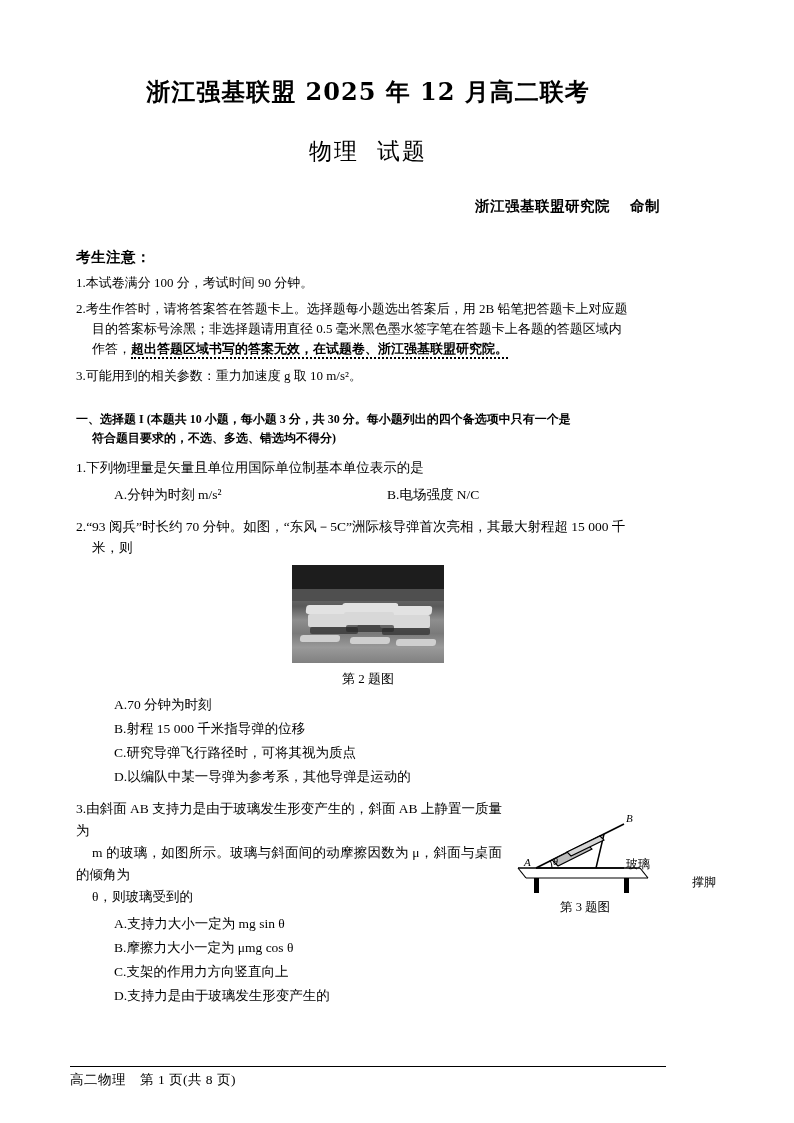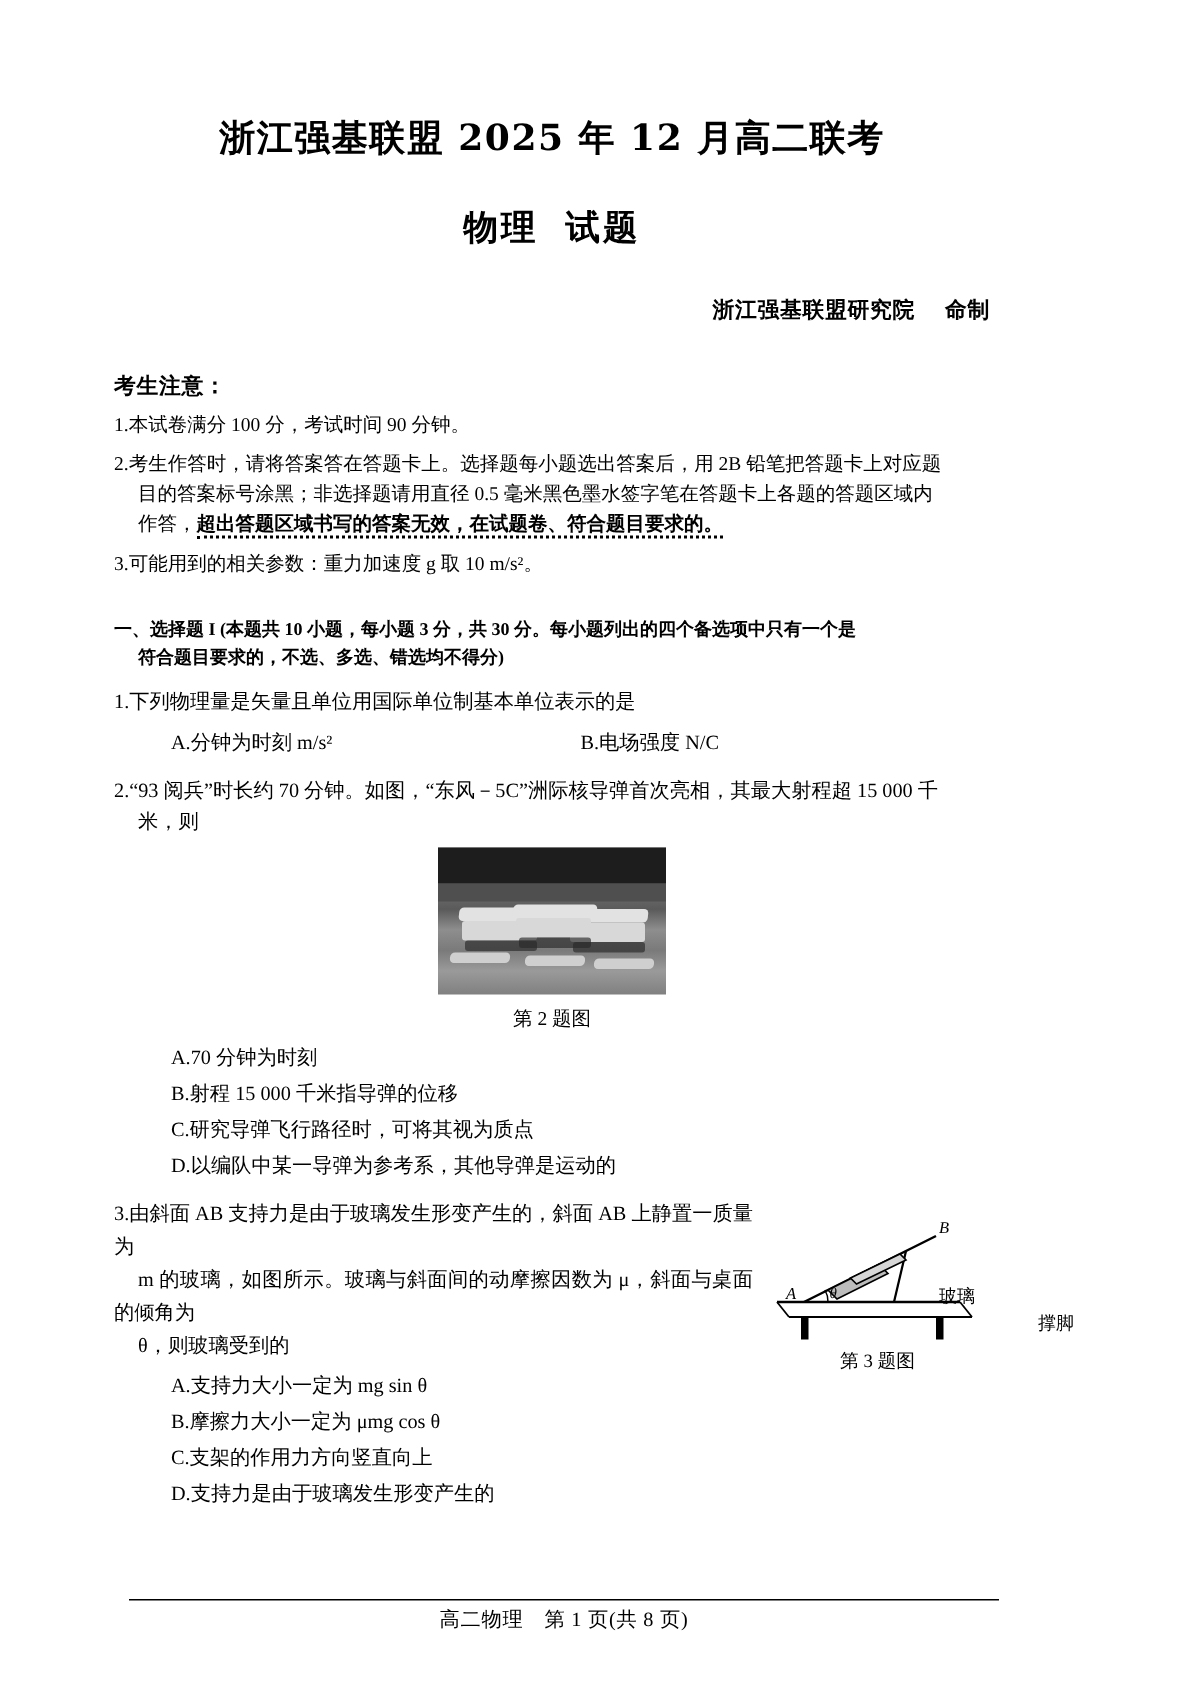--- a/index.html
+++ b/index.html
@@ -26,21 +26,21 @@
     text-align: center;
     font-size: 24px;
     font-weight: bold;
     letter-spacing: 1px;
     margin-top: 14px;
     font-family: "DejaVu Serif", "Liberation Serif", serif;
   }
   .doc-subtitle {
     text-align: center;
     font-size: 23px;
-    font-weight: bold;
+    font-weight: normal;
     margin-top: 28px;
     letter-spacing: 2px;
     font-family: "DejaVu Serif", "Liberation Serif", serif;
   }
   .doc-subtitle .gap {
     display: inline-block;
     width: 18px;
   }
   .doc-byline {
     text-align: right;
@@ -179,24 +179,23 @@
   .q3-cap {
     font-size: 12.5px;
     margin-top: 3px;
   }
   .q3-wrap {
     position: relative;
     padding-right: 158px;
   }
   .footer {
     position: absolute;
-    left: 16px;
+    left: 0;
     right: 0;
     bottom: 34px;
-    text-align: center;
     font-size: 13.5px;
     border-top: 1.2px solid #000;
     padding-top: 4px;
     margin: 0 70px;
     letter-spacing: 0.5px;
   }
 </style>
 </head>
 <body>
 
@@ -214,21 +213,21 @@
 
   <div class="notice-title">考生注意：</div>
 
   <div class="notice-item">
     <span>1.</span><span>本试卷满分 100 分，考试时间 90 分钟。</span>
   </div>
 
   <div class="notice-item">
     <span class="idt"><span>2.</span><span>考生作答时，请将答案答在答题卡上。选择题每小题选出答案后，用 2B 铅笔把答题卡上对应题</span></span>
     <span class="cont">目的答案标号涂黑；非选择题请用直径 0.5 毫米黑色墨水签字笔在答题卡上各题的答题区域内</span>
-    <span class="cont"><span>作答，</span><span class="bold dotted">超出答题区域书写的答案无效，在试题卷、符合题目要求的。</span></span>
+    <span class="cont"><span>作答，</span><span class="bold dotted">超出答题区域书写的答案无效，在试题卷、浙江强基联盟研究院。</span></span>
   </div>
 
   <div class="notice-item">
     <span>3.</span><span>可能用到的相关参数：重力加速度 g 取 10 m/s²。</span>
   </div>
 
   <div class="section-head">
     <span>一、选择题 I (本题共 10 小题，每小题 3 分，共 30 分。每小题列出的四个备选项中只有一个是</span>
     <span class="ind">符合题目要求的，不选、多选、错选均不得分)</span>
   </div>

